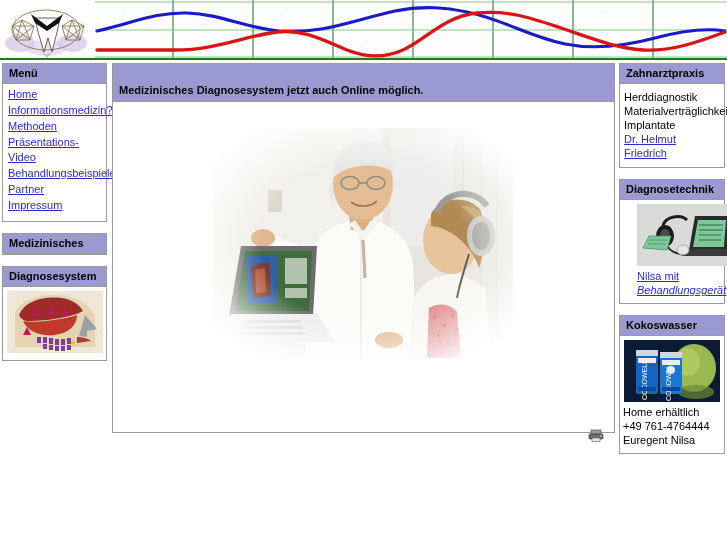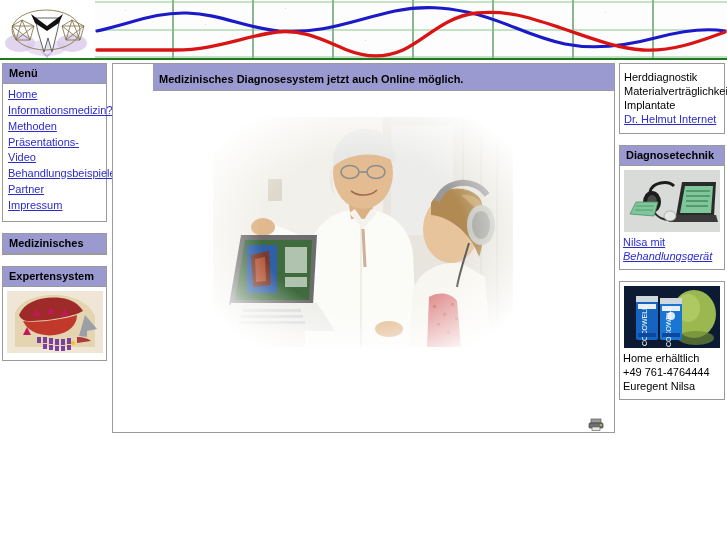--- a/index.html
+++ b/index.html
@@ -109,23 +109,22 @@
     background: #ffffff;
     height: 370px;
     box-sizing: border-box;
     position: relative;
   }
   #main-head {
     background: #9a9ad0;
     border-bottom: 1px solid #9a9a9a;
     font-weight: bold;
     font-size: 11px;
-    padding: 9px 5px 4px 6px;
+    padding: 20px 5px 4px 6px;
     line-height: 13px;
-    margin-left: 40px;
   }
   #main-body {
     position: relative;
     height: 348px;
   }
   #hero-photo {
     position: absolute;
     left: 100px;
     top: 26px;
     width: 300px;
@@ -233,21 +232,21 @@
         <a class="lnk">Partner</a>
         <a class="lnk">Impressum</a>
       </div>
     </div>
 
     <div class="panel">
       <div class="panel-head">Medizinisches</div>
     </div>
 
     <div class="panel">
-      <div class="panel-head">Expertensystem</div>
+      <div class="panel-head">Diagnosesystem</div>
       <div class="panel-body" style="padding:4px 3px 4px 3px;">
         <svg class="thumb-frame" width="96" height="62" viewBox="0 0 96 62">
           <rect x="0" y="0" width="96" height="62" fill="#efe6d6"></rect>
 
           <path d="M8,56 L8,22 C12,10 30,3 50,4 C70,5 84,14 88,26 L88,56 Z" fill="#e4d4b0"></path>
 
           <path d="M12,24 C18,10 36,5 54,7 C64,8 72,13 76,20 C66,26 40,30 22,30 C17,30 14,28 12,24 Z" fill="#9e2a2a"></path>
           <path d="M16,30 C30,32 54,29 70,24 C70,34 62,42 48,44 C34,46 20,40 16,30 Z" fill="#c0392b"></path>
 
           <path d="M78,24 L90,38 L80,40 L80,46 L72,45 Z" fill="#9aa0a6"></path>
@@ -374,31 +373,32 @@
           <rect x="4" y="9" width="8" height="3.4" fill="#e8e8e4" stroke="#6a6a6a" stroke-width="0.7"></rect>
         </svg>
 
       </div>
     </div>
   </div>
 
   <div class="col-right">
 
     <div class="panel">
+      <div class="panel-head">Zahnarztpraxis</div>
       <div class="panel-body">
         <span class="pl">Herddiagnostik</span>
         <span class="pl">Materialverträglichkeit</span>
         <span class="pl">Implantate</span>
-        <a class="lnk">Dr. Helmut Internet</a>
+        <a class="lnk">Dr. Helmut Friedrich</a>
       </div>
     </div>
 
     <div class="panel">
       <div class="panel-head">Diagnosetechnik</div>
-      <div class="panel-body" style="padding:4px 3px 6px 3px;">
+      <div class="panel-body" style="padding:4px 3px 6px 3px;margin-left:14px;">
         <svg class="thumb-frame" width="96" height="62" viewBox="0 0 96 62">
           <rect x="0" y="0" width="96" height="62" fill="#d9dbd8"></rect>
 
           <path d="M52,46 L58,12 L92,12 L90,46 Z" fill="#2a2a2a"></path>
           <path d="M56,43 L61,16 L89,16 L87,43 Z" fill="#7fc79a"></path>
           <g stroke="#2f6b46" stroke-width="1">
             <line x1="62" y1="21" x2="86" y2="21"></line>
             <line x1="62" y1="26" x2="86" y2="26"></line>
             <line x1="62" y1="31" x2="84" y2="31"></line>
             <line x1="62" y1="36" x2="84" y2="36"></line>
@@ -417,20 +417,21 @@
           </g>
 
           <ellipse cx="46" cy="46" rx="6" ry="5" fill="#e6e6e2" stroke="#9a9a96" stroke-width="0.7"></ellipse>
         </svg>
         <a class="lnk" style="display:block;">Nilsa mit</a>
         <a class="lnk" style="display:block;font-style:italic;">Behandlungsgerät</a>
       </div>
     </div>
 
     <div class="panel">
+      <div class="panel-head">Kokoswasser</div>
       <div class="panel-body" style="padding:4px 3px 6px 3px;">
         <svg class="thumb-frame" width="96" height="62" viewBox="0 0 96 62">
           <rect x="0" y="0" width="96" height="62" fill="#0c1a33"></rect>
 
           <ellipse cx="70" cy="28" rx="22" ry="24" fill="#9ab84f"></ellipse>
           <ellipse cx="64" cy="22" rx="12" ry="14" fill="#b6cf6b" opacity="0.7"></ellipse>
           <ellipse cx="72" cy="52" rx="18" ry="7" fill="#6d8a34" opacity="0.7"></ellipse>
 
           <rect x="12" y="10" width="22" height="44" rx="2" fill="#1565c0"></rect>
           <rect x="12" y="10" width="22" height="6" fill="#cfd8dc"></rect>

